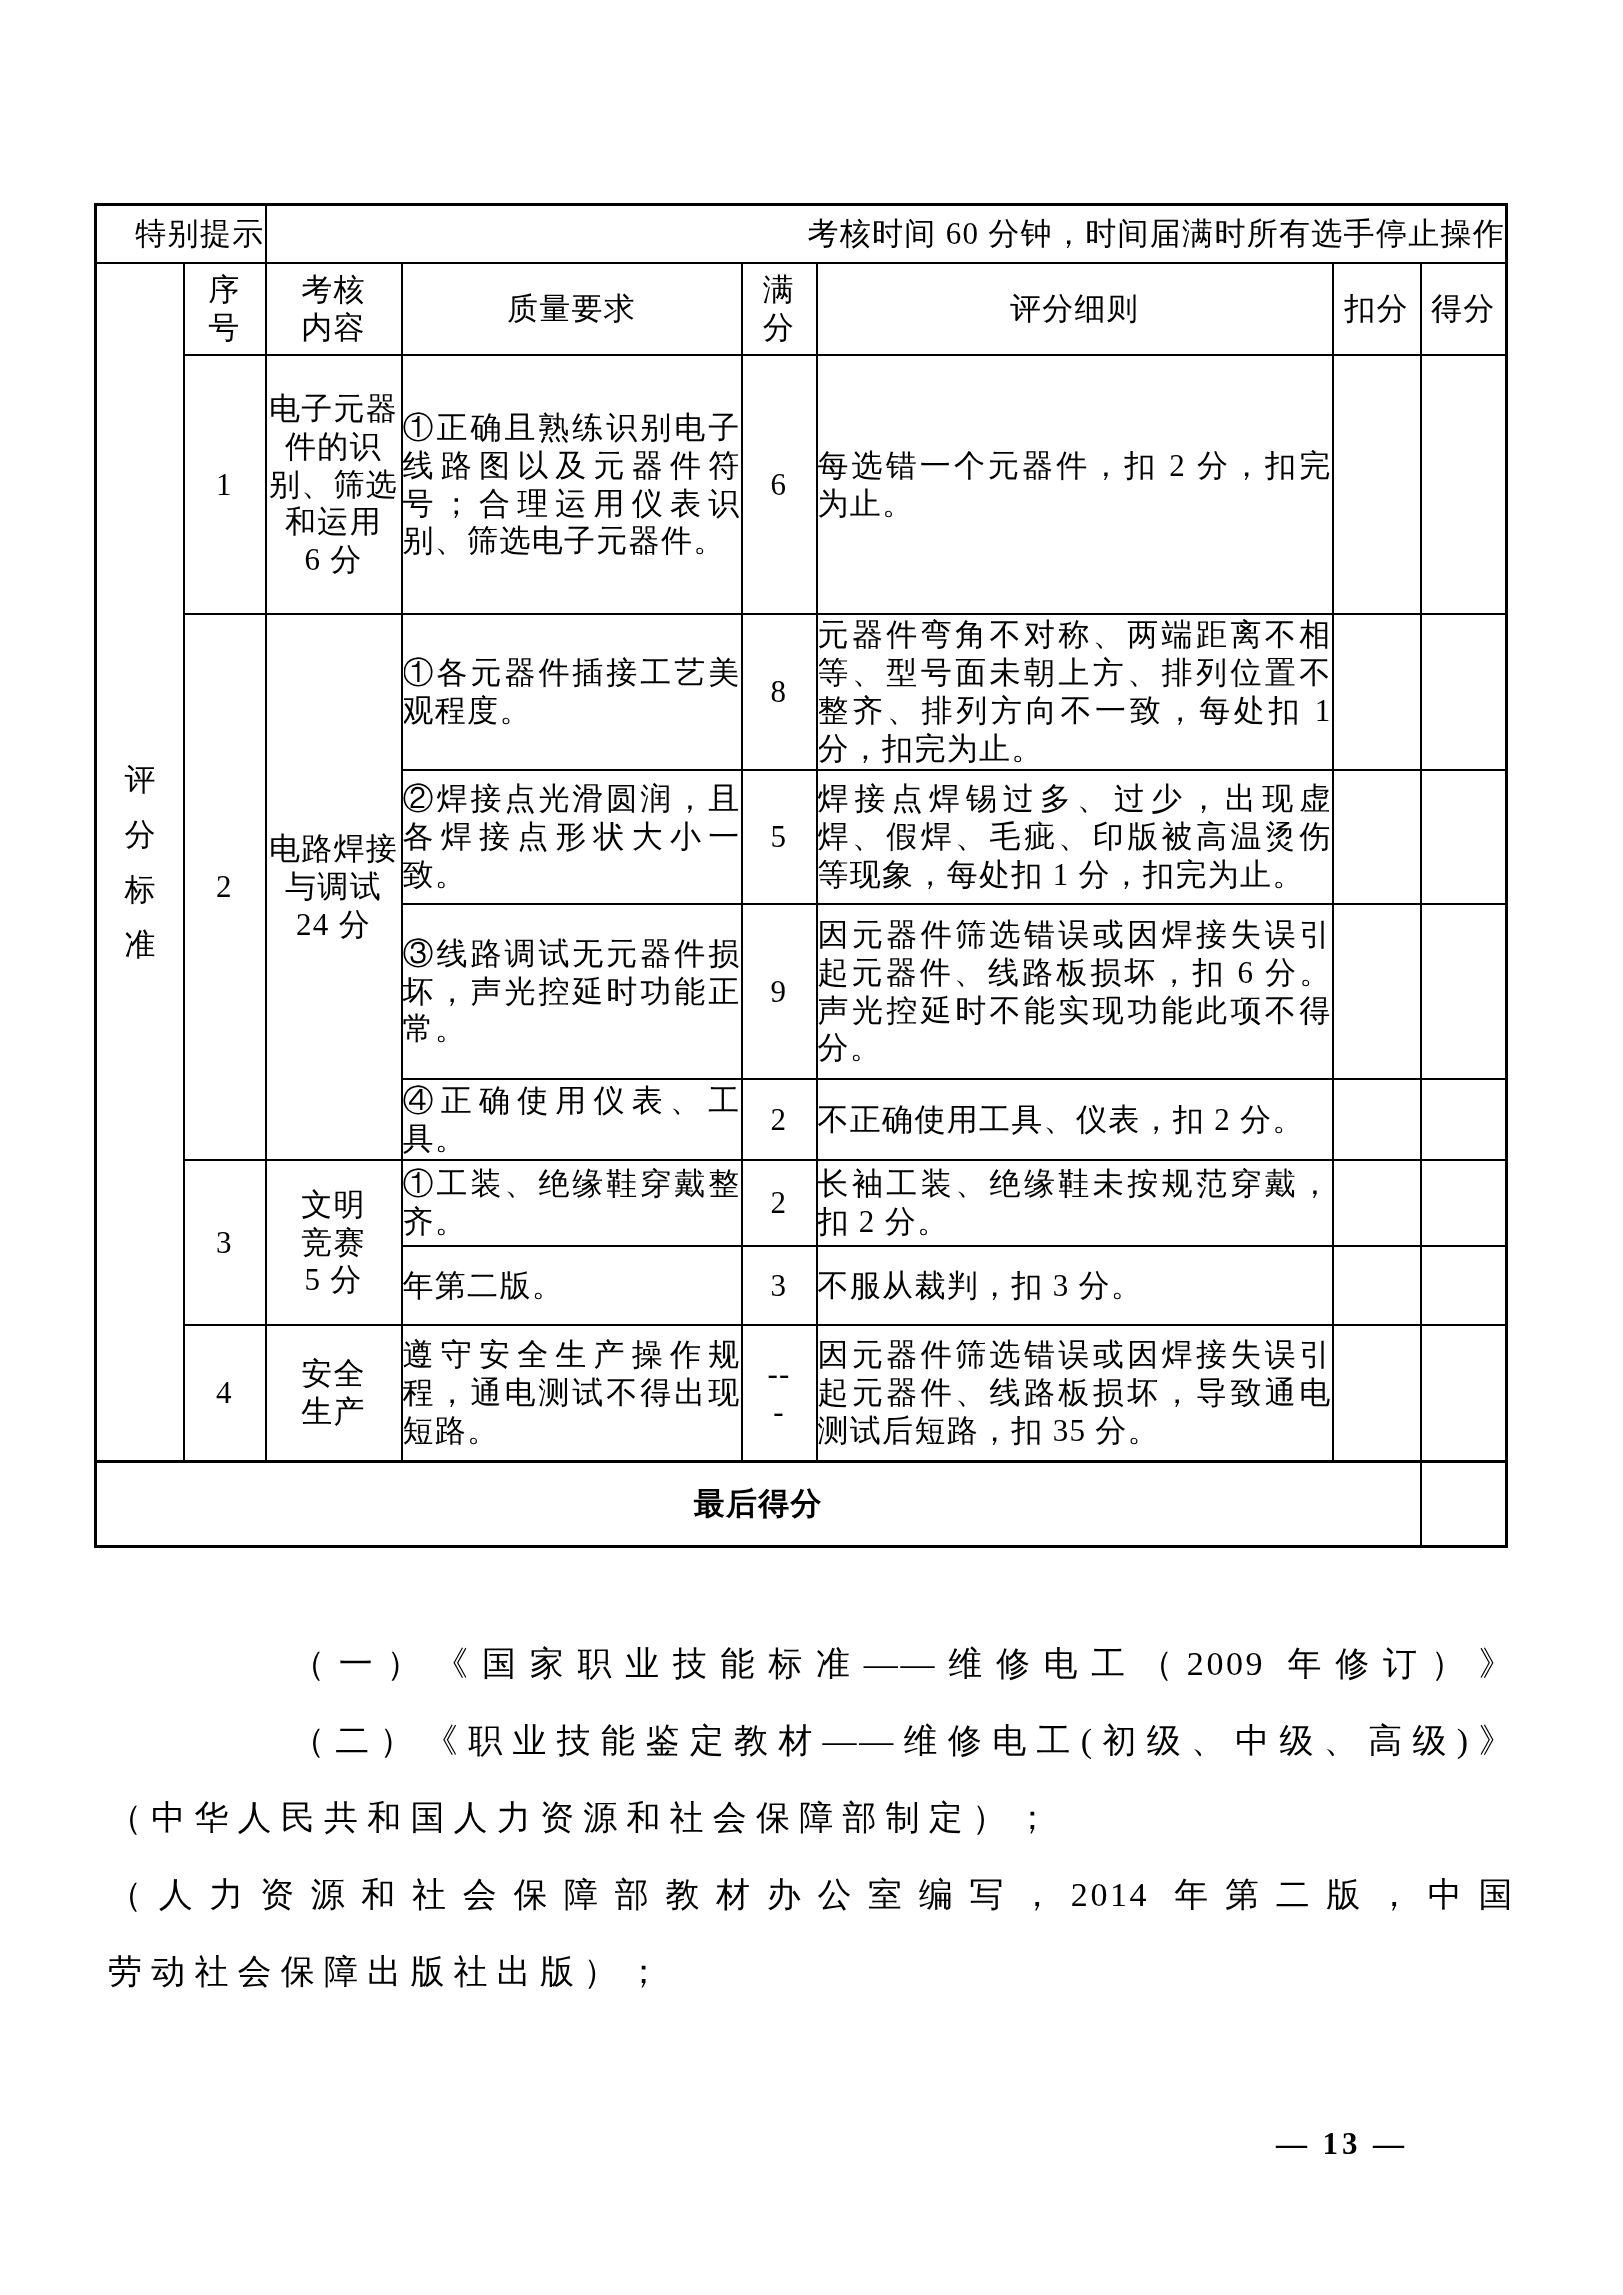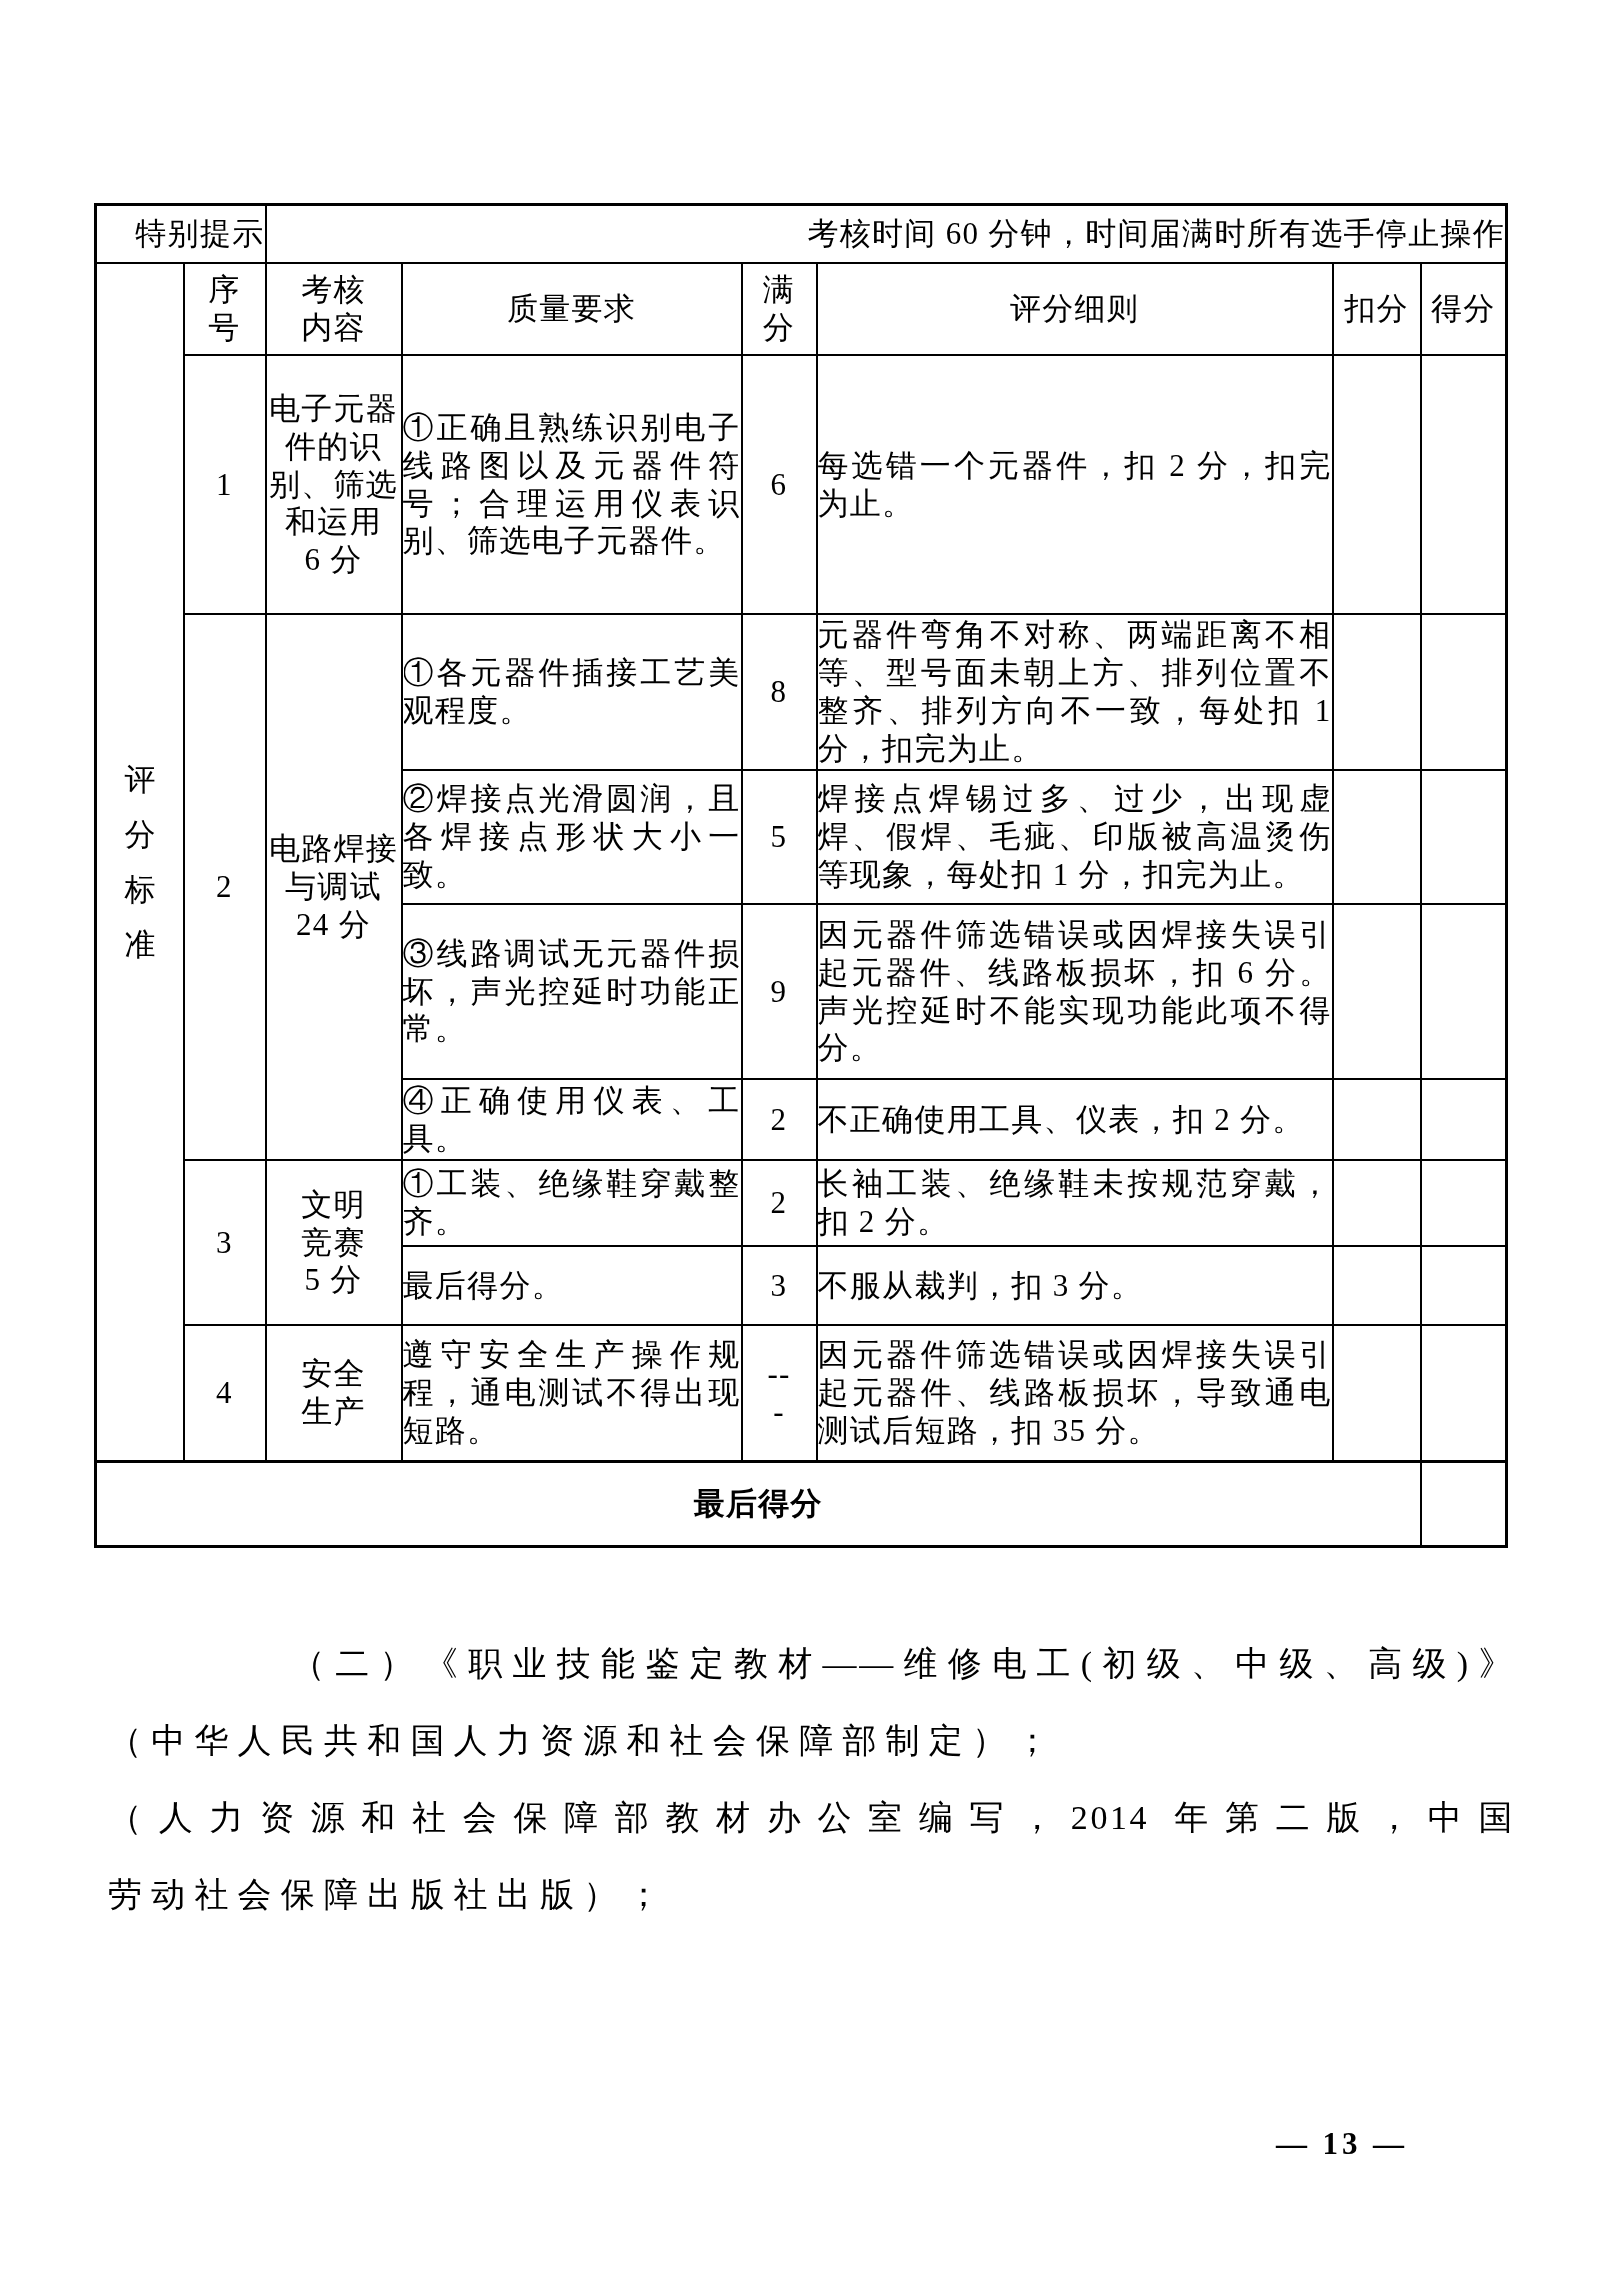--- a/index.html
+++ b/index.html
@@ -149,21 +149,21 @@
 竞赛
 5 分</td>
     <td class="q">①工装、绝缘鞋穿戴整齐。</td>
     <td class="cc">2</td>
     <td class="d">长袖工装、绝缘鞋未按规范穿戴，扣 2 分。</td>
     <td></td>
     <td></td>
   </tr>
 
   <tr class="h117">
-    <td class="q">最后得分。</td>
+    <td class="q">年第二版。</td>
     <td class="cc">3</td>
     <td class="d">不服从裁判，扣 3 分。</td>
     <td></td>
     <td></td>
   </tr>
 
   <tr class="h205">
     <td class="cc">4</td>
     <td class="cc">安全
 生产</td>
@@ -176,20 +176,21 @@
   </tr>
 
   <tr class="h125 finalrow">
     <td class="final-label" colspan="7">最后得分</td>
     <td></td>
   </tr>
 </tbody>
   </table>
 
 <div class="sec">
+  <div class="pline full indent">（一）《国家职业技能标准——维修电工（2009 年修订）》</div>
   <div class="pline full indent">（二）《职业技能鉴定教材——维修电工(初级、中级、高级)》</div>
   <div class="pline">（中华人民共和国人力资源和社会保障部制定）；</div>
   <div class="pline full">（人力资源和社会保障部教材办公室编写，2014 年第二版，中国</div>
   <div class="pline">劳动社会保障出版社出版）；</div>
 </div>
 
 <div class="pageno">— 13 —</div>
 
 
 </body></html>

